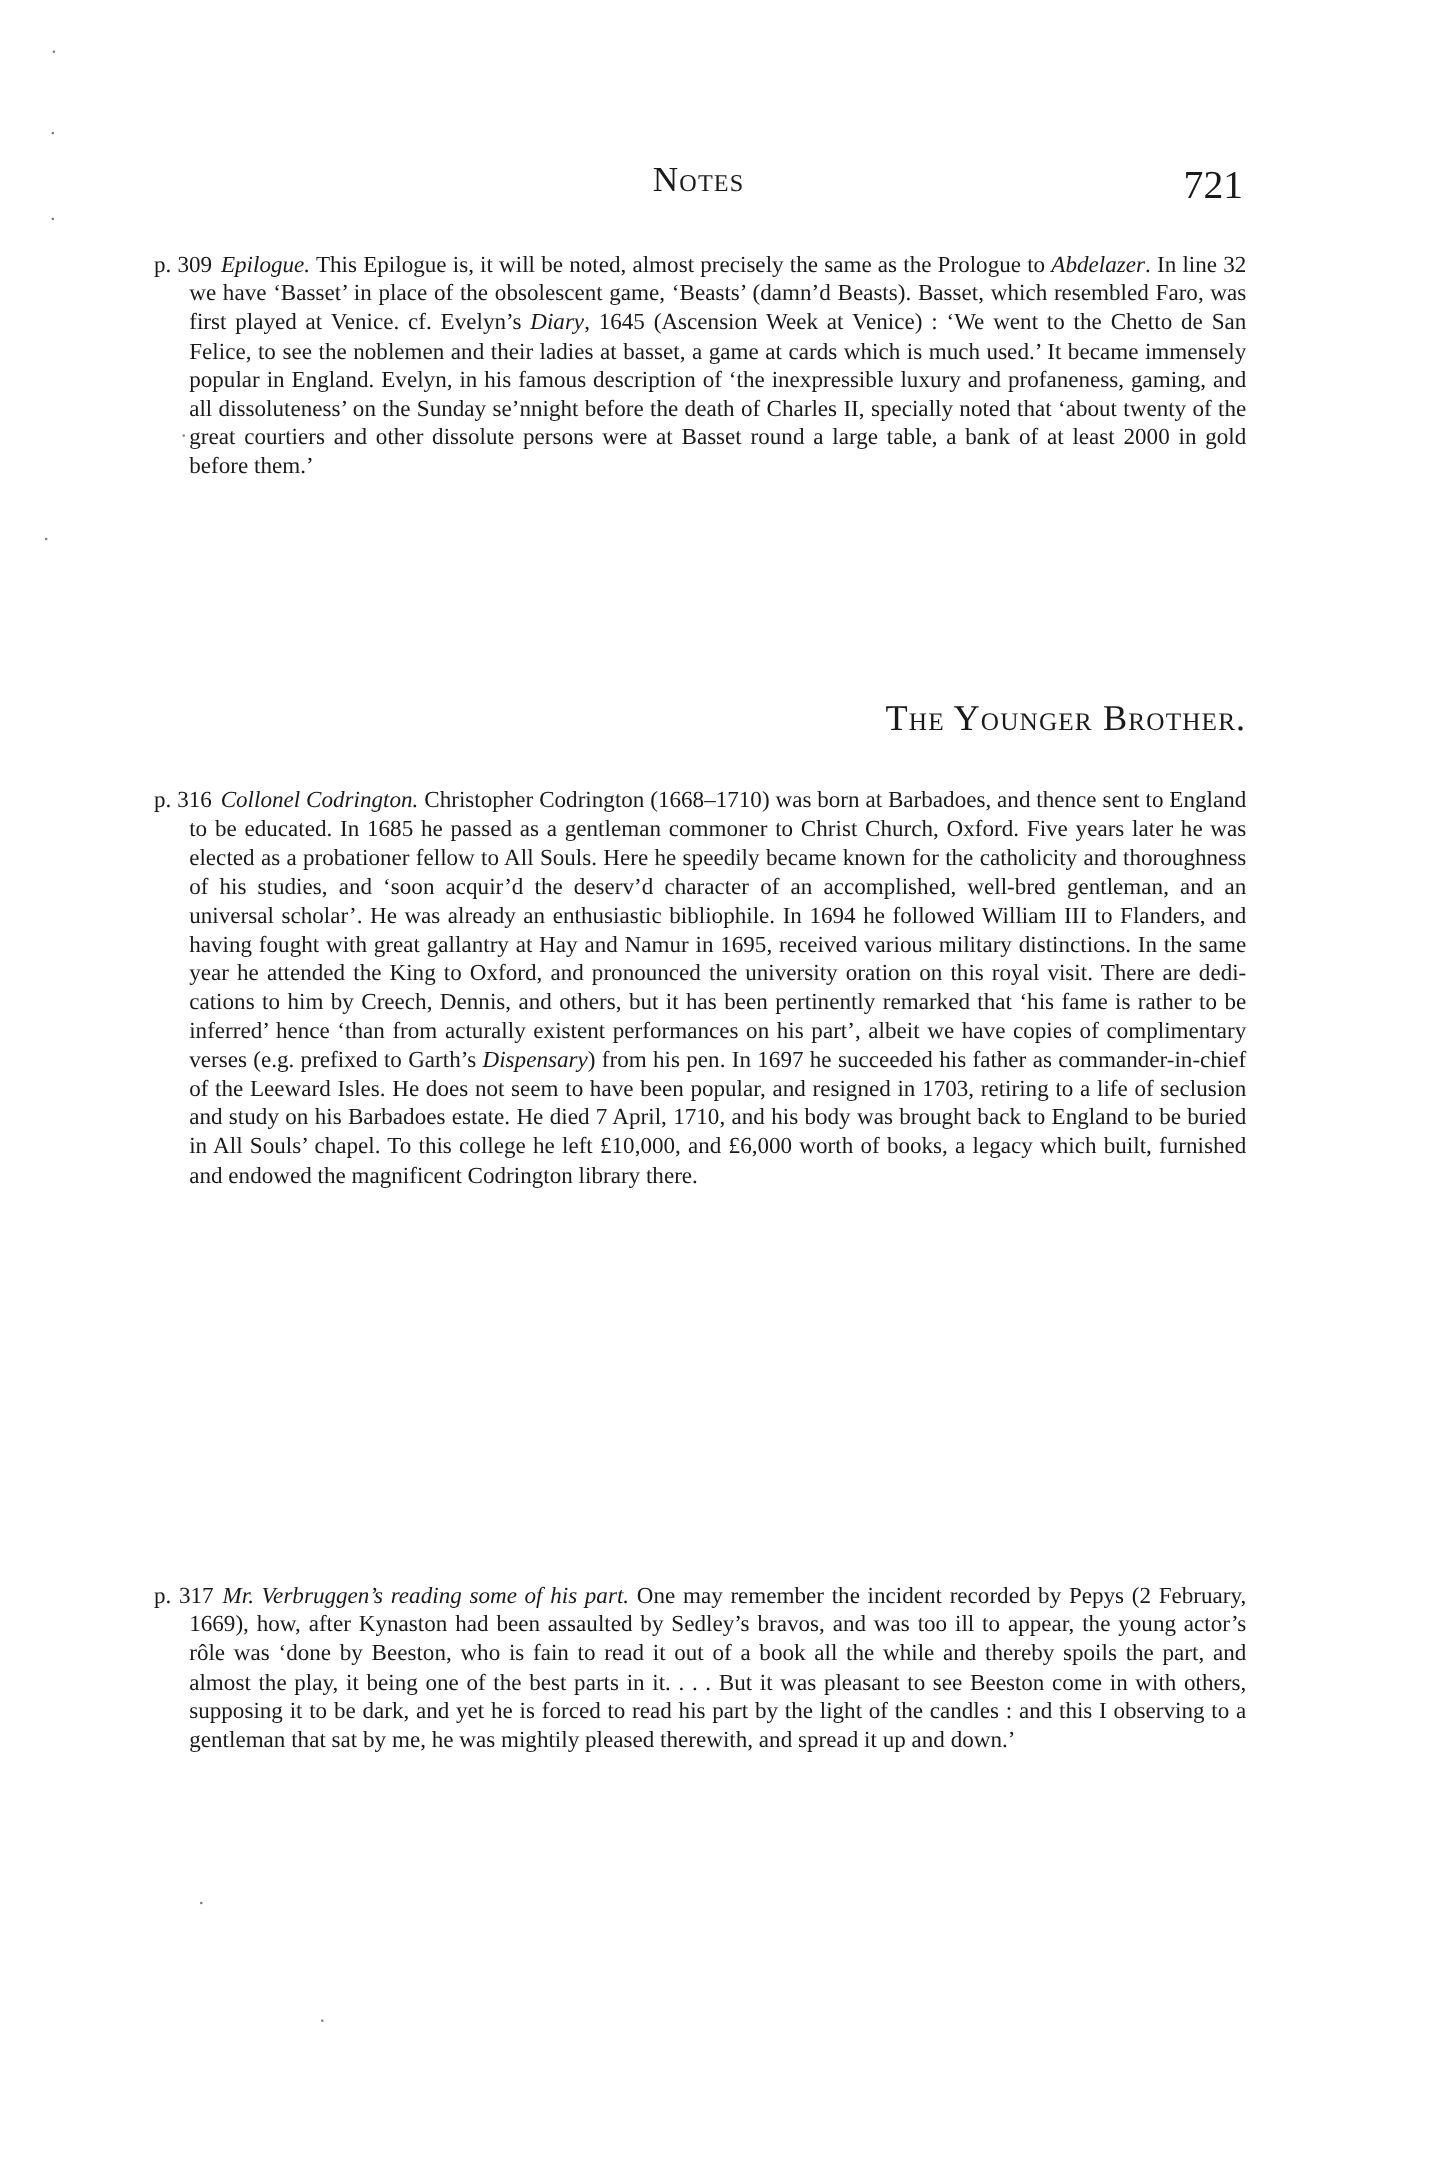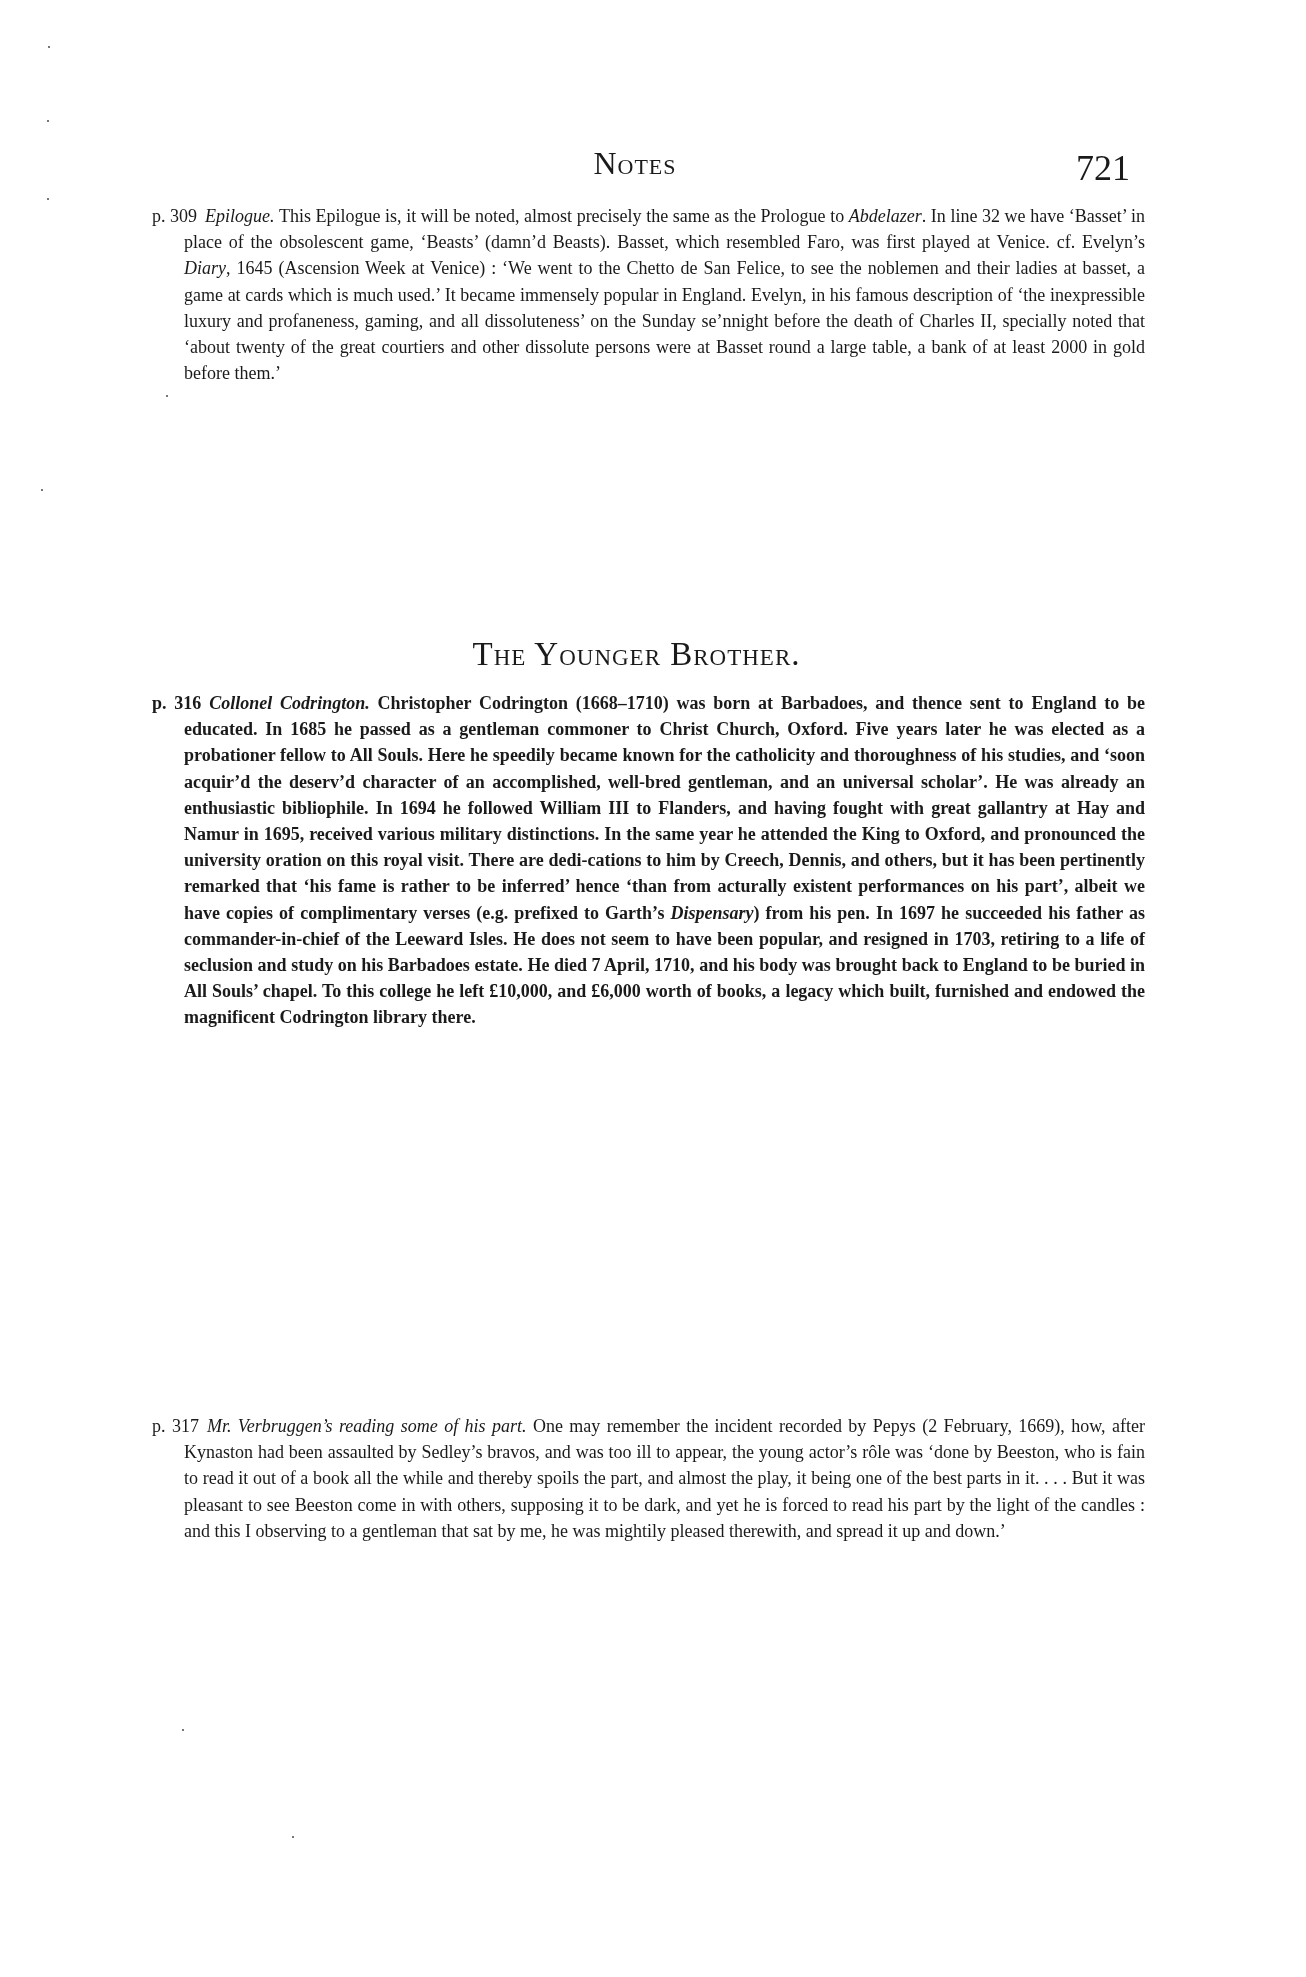--- a/index.html
+++ b/index.html
@@ -13,33 +13,33 @@
       position: absolute; top: 145px; left: 140px; width: 990px; height: 50px;
     }
     .running-title {
       position: absolute; left: 0; right: 0; text-align: center; top: 0;
       font-size: 32px; letter-spacing: 1px; font-variant: small-caps;
     }
     .page-number {
       position: absolute; right: 0; top: 2px; font-size: 36px;
     }
     .note {
-      position: absolute; left: 152px; width: 993px;
-      font-size: 18px; line-height: 26.2px;
-      text-align: justify; text-align-last: left;
+      position: absolute; left: 140px; width: 993px;
+      font-size: 21px; line-height: 26.2px;
+      text-align: justify; text-align-last: left; margin-top: 24px;
     }
     .note-inner { padding-left: 32px; text-indent: -32px; }
     .ref { margin-right: 8px; }
     .lemma { font-style: italic; }
     .section-heading {
-      position: absolute; top: 636px; left: 140px; width: 993px; text-align: center;
+      position: absolute; top: 636px; left: 140px; width: 993px; text-align: right;
       font-size: 33px; letter-spacing: 1px; font-variant: small-caps;
     }
     .n1 { top: 203px; }
-    .n2 { top: 690px; font-weight: bold; }
+    .n2 { top: 690px; }
     .n3 { top: 1413px; }
     .n4 { top: 1780px; }
     .speck { position: absolute; width: 2px; height: 2px; background: #777; }
   </style>
 </head>
 <body>
 
 <div class="page">
 
   <div class="running-head">

